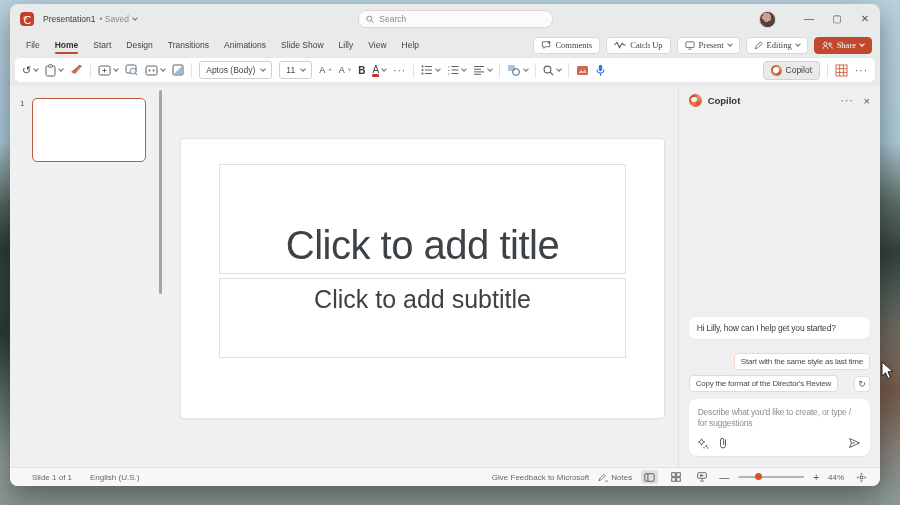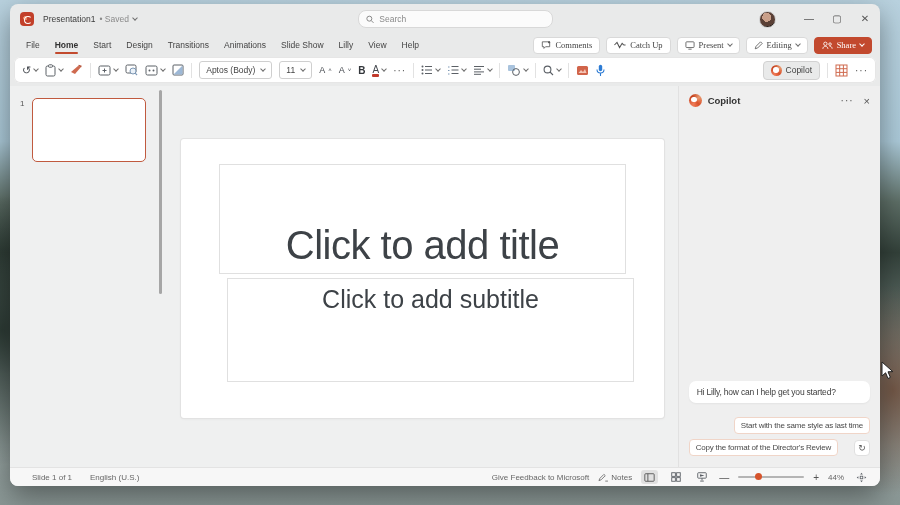--- a/index.html
+++ b/index.html
@@ -63,21 +63,21 @@
   .content { flex:1; display:flex; min-height:0; background:#eff0f0; }
   .thumbs { flex:0 0 150px; position:relative; }
   .thumb-num { position:absolute; left:10px; top:13px; font-size:8px; color:#555; }
   .thumb { position:absolute; left:22px; top:12px; width:114px; height:64px; background:#fff; border:1.5px solid #c05a3f; border-radius:5px; }
   .thumb-scroll { position:absolute; right:-2px; top:4px; width:3px; height:204px; background:#a6a6a6; border-radius:2px; }
   .canvas { flex:1; position:relative; }
   .slide { position:absolute; left:21px; top:53px; width:483px; height:279px; background:#fff; border-radius:3px; box-shadow:0 0 0 1px #e2e2e2, 0 1px 3px rgba(0,0,0,.06); }
   .ph { position:absolute; left:38px; width:407px; border:1px solid #e0e0e0; display:flex; justify-content:center; }
   .ph-title { top:25px; height:110px; align-items:flex-end; padding-bottom:5px;text-align:center; }
   .ph-title .ph-text { font-size:40px; color:#3d4247; letter-spacing:-.5px; }
-  .ph-subtitle { top:139px; height:104px; align-items:flex-start; padding-top:6px;margin-left:8px; }
+  .ph-subtitle { top:139px; height:80px; align-items:flex-start; padding-top:6px; }
   .ph-subtitle .ph-text { font-size:25px; color:#3d4247; }
 
   
   .copilot-panel { flex:0 0 190px; background:#efefef; border-left:1px solid #e1e1e1; display:flex; flex-direction:column; padding:8px 10px 11px; }
   .cp-header { display:flex; align-items:center; gap:6px; }
   .cp-header .cp-ring { width:13px; height:13px; }
   .cp-title { font-size:9.5px; font-weight:bold; color:#333; }
   .cp-hbtns { margin-left:auto; display:flex; gap:10px; align-items:center; color:#555; }
   .cp-hbtns .x { font-size:11px; }
   .cp-spacer { flex:1; }
@@ -359,20 +359,38 @@
       <div class="bubble">Hi Lilly, how can I help get you started?</div>
       <div class="chips">
         <div class="chip">Start with the same style as last time</div>
         <div class="chip-row">
           <div class="chip">Copy the format of the Director's Review</div>
           <div class="refresh-btn">
             <span>↻</span>
           </div>
         </div>
       </div>
+      <div class="input-card">
+        <div class="input-ph">Describe what you'd like to create, or type / for suggestions</div>
+        <div class="input-icons">
+          <svg width="11" height="11" viewBox="0 0 11 11">
+              <path d="M3.5 0.8 L4.6 3 6.8 4 4.6 5 3.5 7.2 2.4 5 0.2 4 2.4 3z" fill="none" stroke="#5b6066" stroke-width="0.9"></path>
+              <circle cx="8.3" cy="8" r="0.9" fill="#5b6066"></circle>
+              <circle cx="6" cy="9.8" r="0.7" fill="#5b6066"></circle>
+              <circle cx="9.6" cy="10" r="0.7" fill="#5b6066"></circle>
+            </svg>
+          <svg width="10" height="12" viewBox="0 0 10 12">
+              <path d="M7.5 2.5 v6 a2.5 2.5 0 0 1 -5 0 v-5.5 a1.6 1.6 0 0 1 3.2 0 v5" fill="none" stroke="#5b6066" stroke-width="1"></path>
+            </svg>
+          <svg class="send" width="13" height="12" viewBox="0 0 13 12">
+              <path d="M1.5 1.5 L11.5 6 1.5 10.5 3.5 6z" fill="none" stroke="#5b6066" stroke-width="1" stroke-linejoin="round"></path>
+              <line x1="3.5" y1="6" x2="7" y2="6" stroke="#5b6066" stroke-width="1"></line>
+            </svg>
+        </div>
+      </div>
     </div>
   </div>
 
   <div class="statusbar">
     <div class="sb-left">
       <span>Slide 1 of 1</span>
       <span>English (U.S.)</span>
     </div>
     <div class="sb-right">
       <span>Give Feedback to Microsoft</span>

